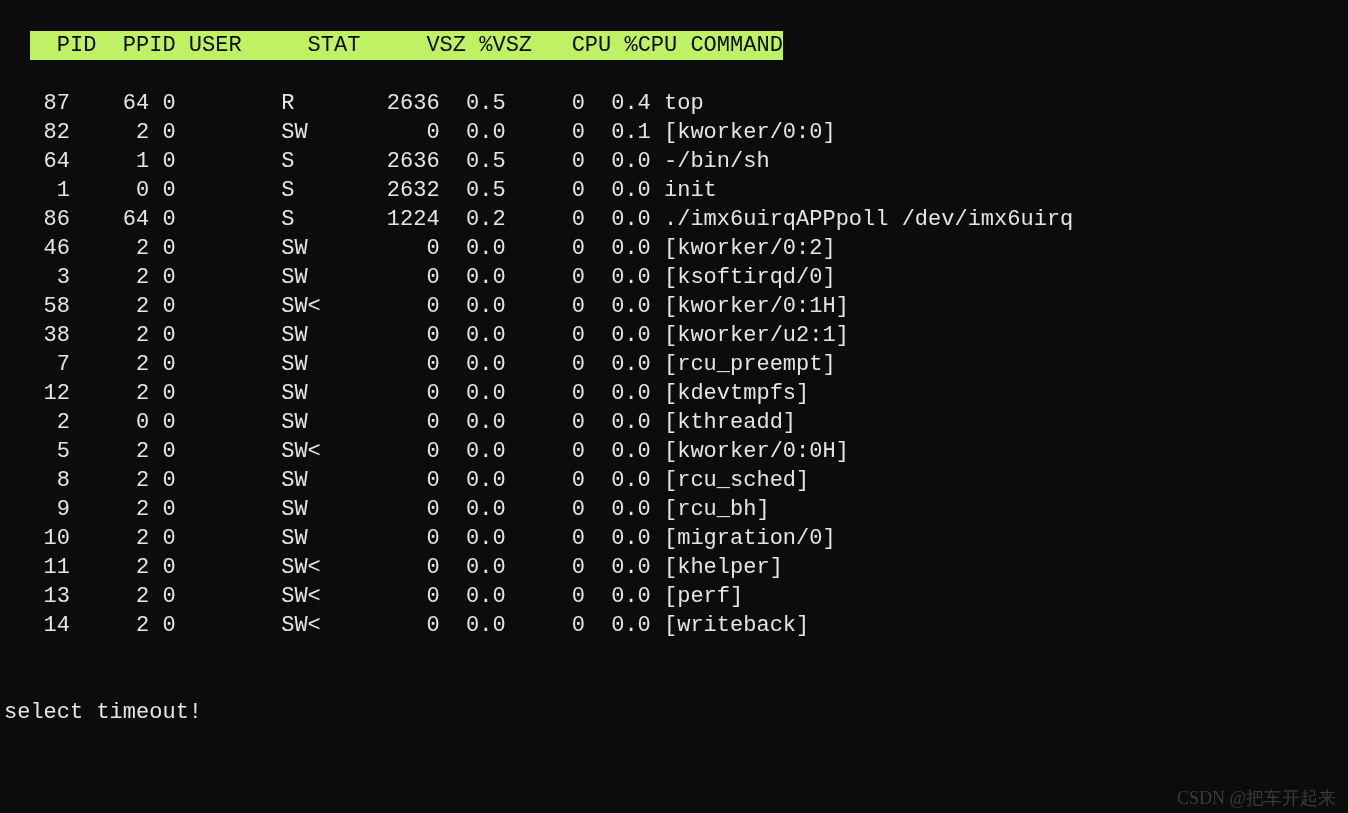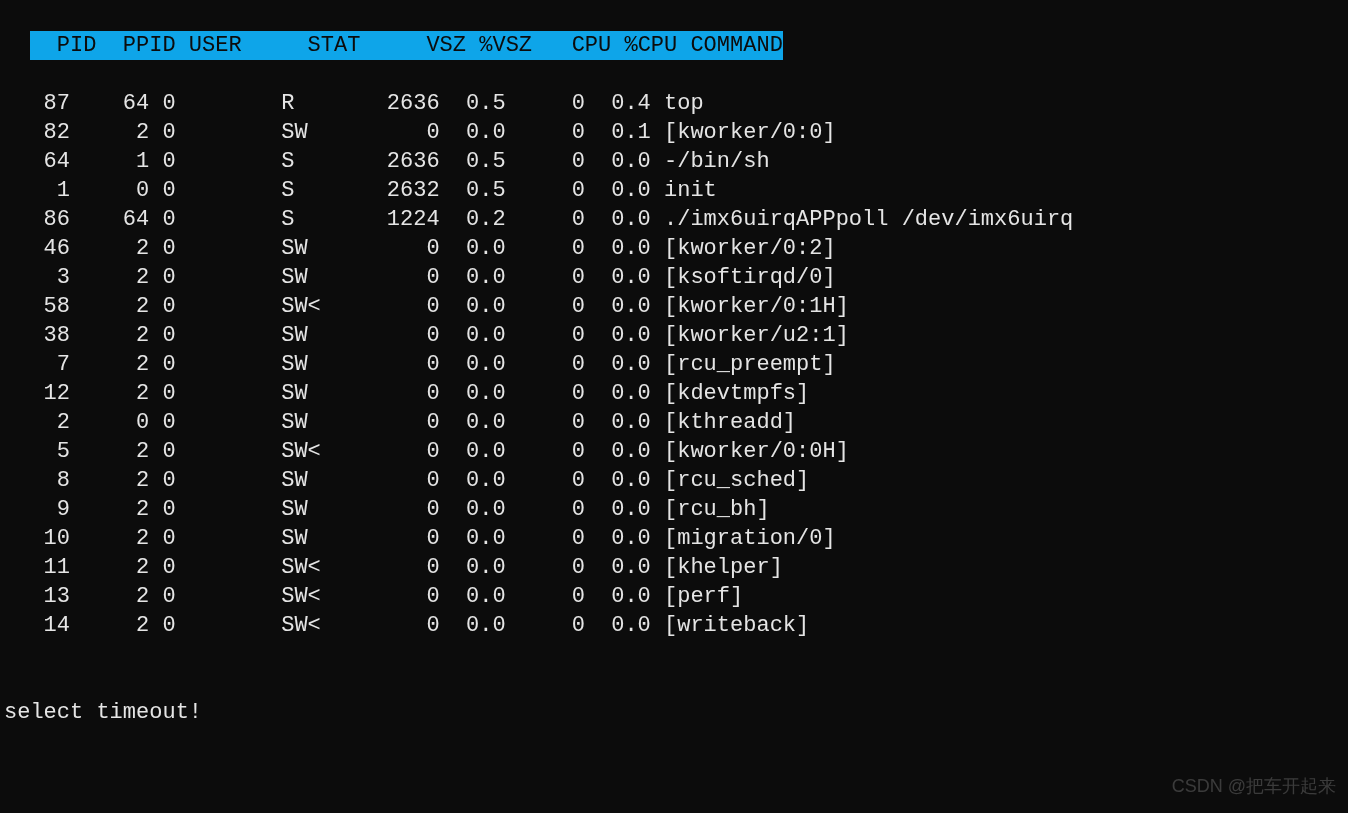--- a/index.html
+++ b/index.html
@@ -16,34 +16,34 @@
       padding: 2px 4px;
       width: 1348px;
       height: 813px;
       overflow: hidden;
       position: relative;
     }
     .terminal {
       white-space: pre;
     }
     .header-row {
-      background: #0ea5e9;
+      background: #bef264;
       color: #0c0c0c;
       display: inline-block;
     }
     .row {
       display: block;
     }
     .watermark {
       position: absolute;
-      bottom: 12px;
+      bottom: 0;
       right: 12px;
       color: rgba(200,200,200,0.25);
       font-size: 18px;
-      font-family: Liberation Sans, sans-serif;
+      font-family: Liberation Serif, serif;
     }
     .col-pid { display:inline-block; width: 5ch; text-align: right; }
     .col-ppid { display:inline-block; width: 6ch; text-align: right; }
     .col-user { display:inline-block; width: 5ch; text-align: left; padding-left: 1ch;}
     .col-stat { display:inline-block; width: 9ch; text-align: left; padding-left: 5ch;}
     .col-vsz { display:inline-block; width: 8ch; text-align: right; }
     .col-vszp { display:inline-block; width: 5ch; text-align: right; }
     .col-cpup { display:inline-block; width: 5ch; text-align: right; }
     .col-cmd { display:inline-block; padding-left: 1ch; }
     .col-cpu-h { display:inline-block; width: 6ch; text-align: right; }

